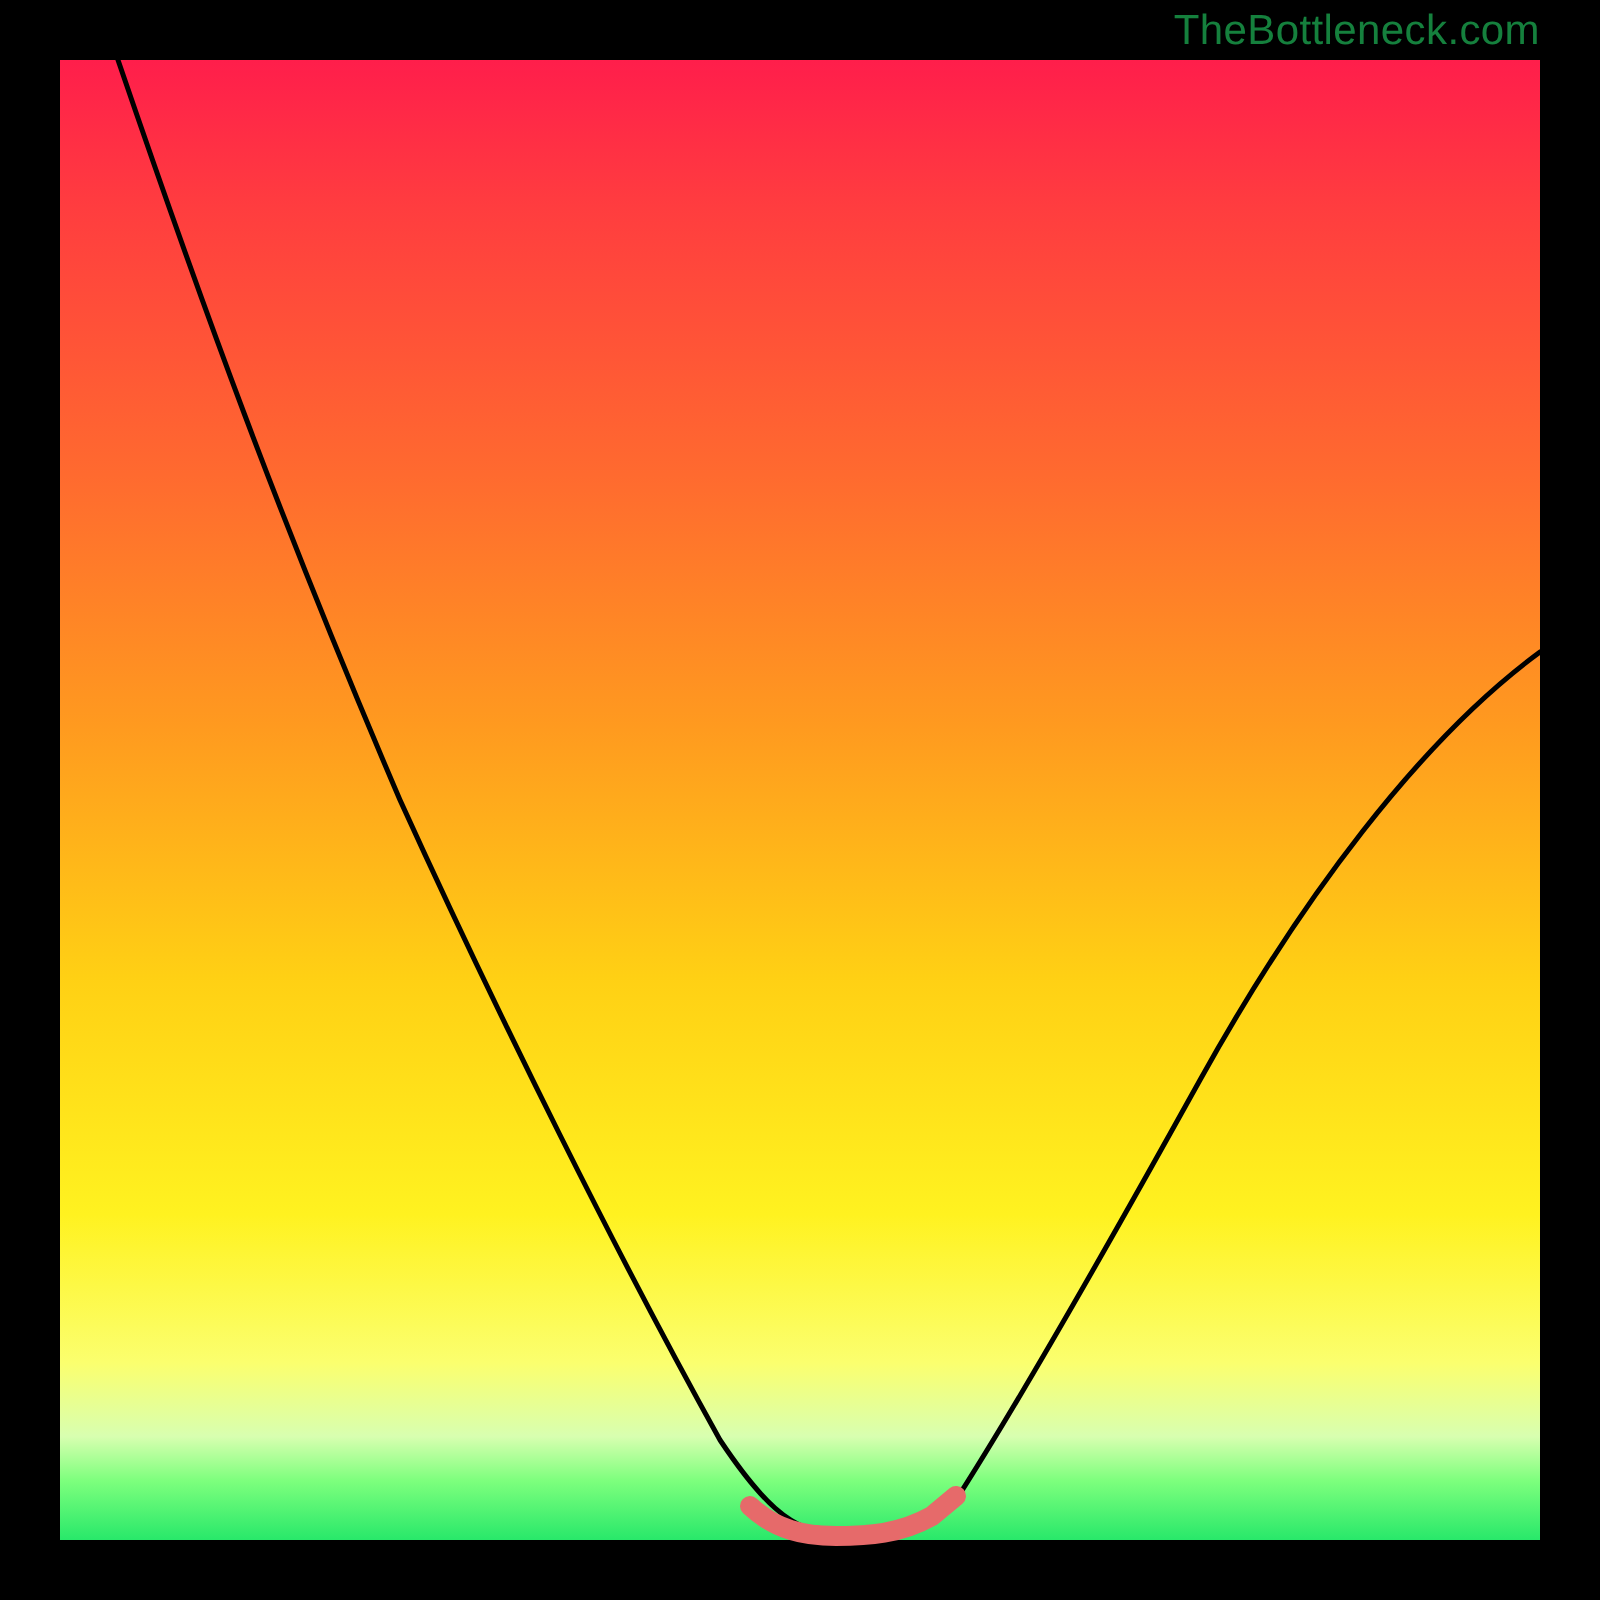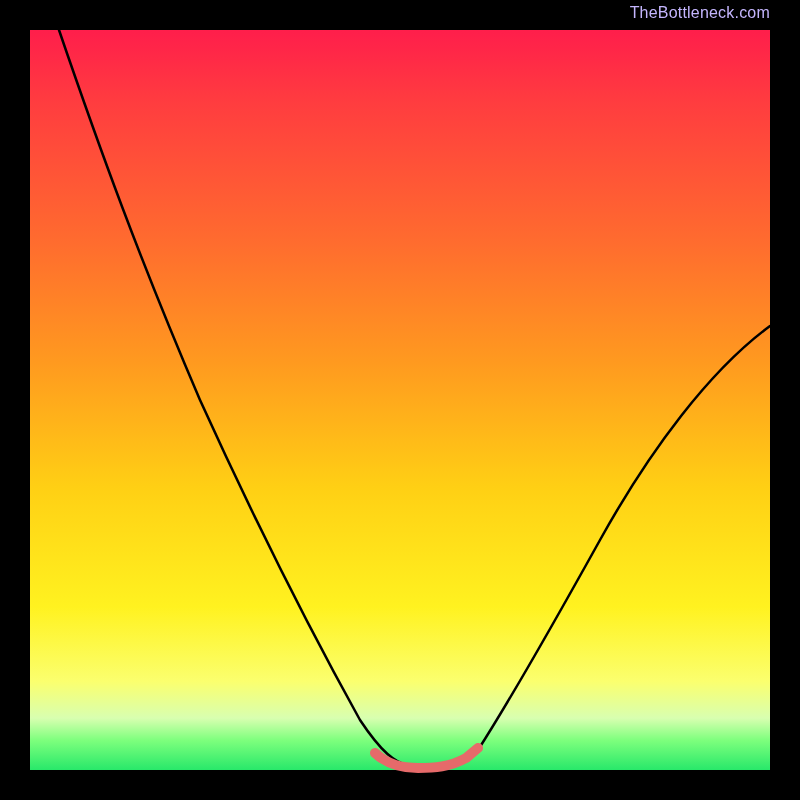--- a/index.html
+++ b/index.html
@@ -37,22 +37,22 @@
       #fbff6e 88%,
       #d8ffb0 93%,
       #7dff7d 96%,
       #28e86a 100%
     );
   }
   .attribution {
     position: absolute;
     top: 4px;
     right: 30px;
-    color: #c4b5fd;
-    font-size: 16px;
+    color: #15803d;
+    font-size: 21px;
     letter-spacing: 0.2px;
     user-select: none;
   }
   svg.curve {
     position: absolute;
     left: 30px;
     top: 30px;
     width: 740px;
     height: 740px;
     overflow: visible;

